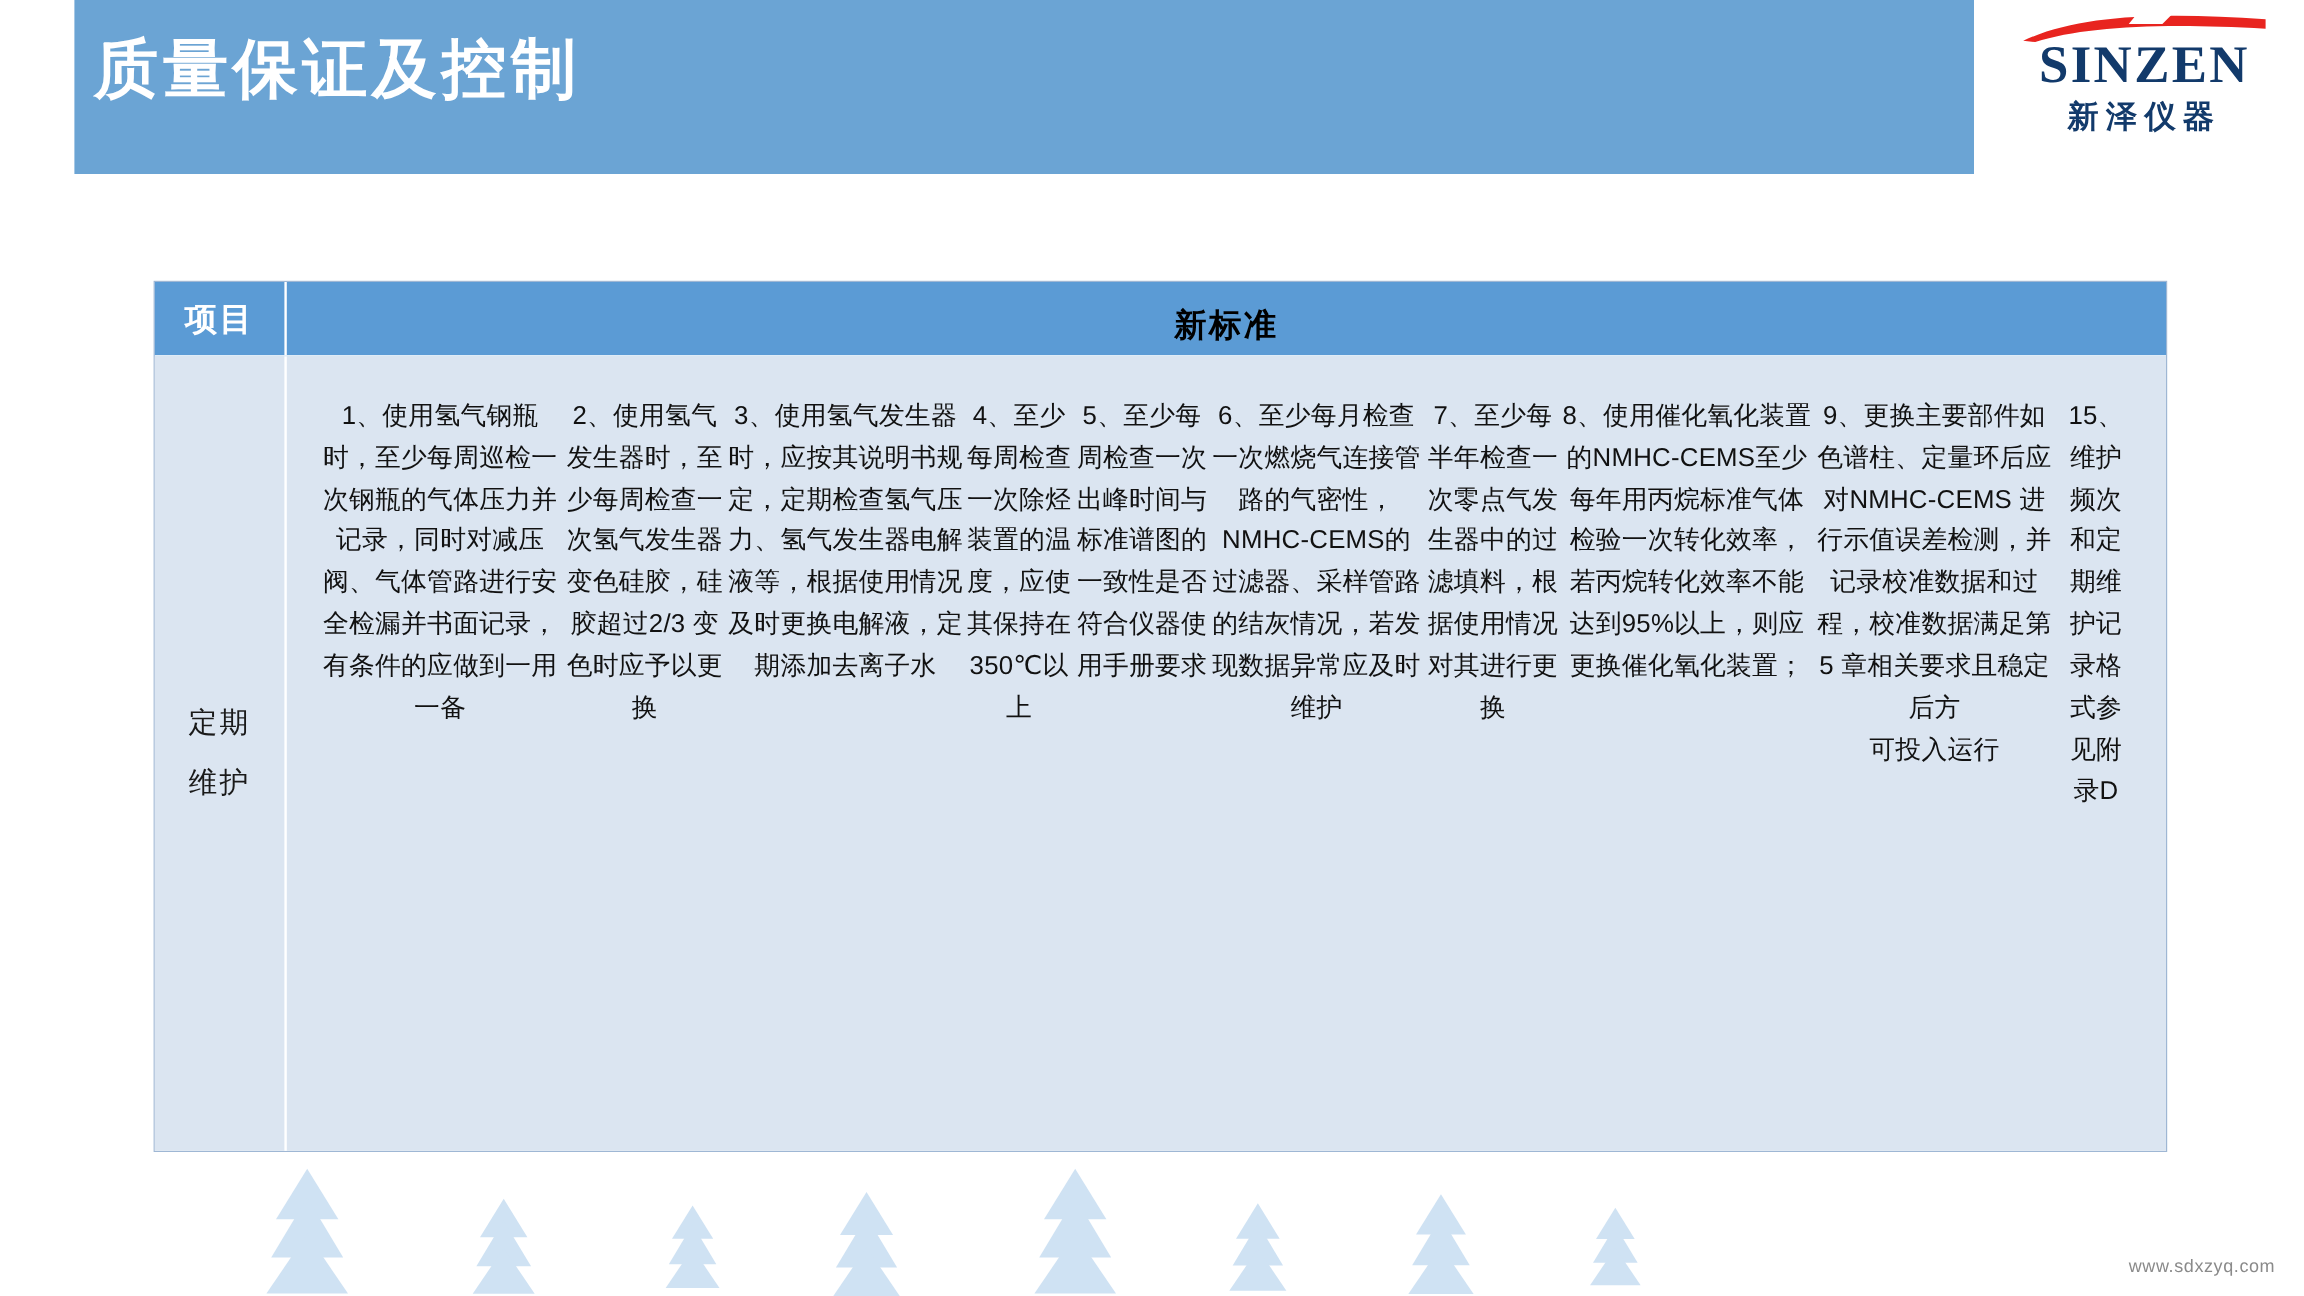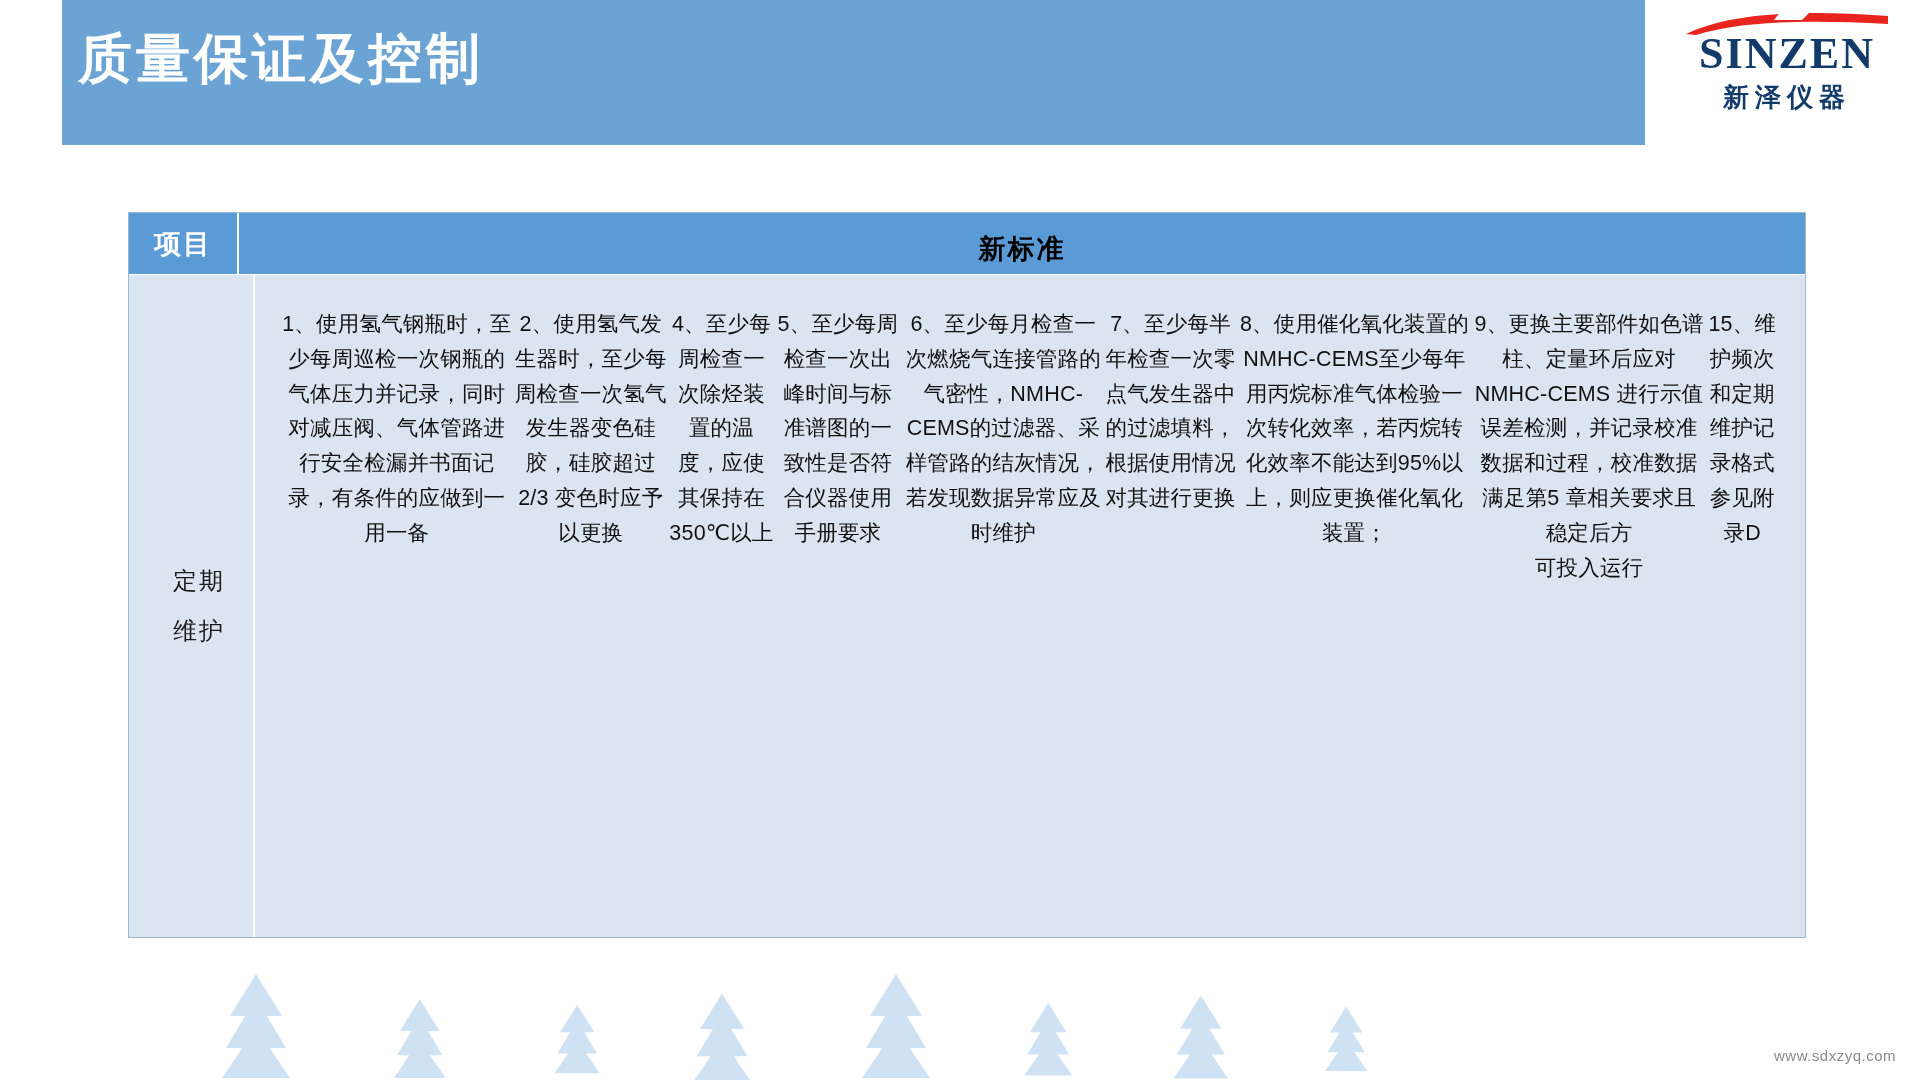--- a/index.html
+++ b/index.html
@@ -76,21 +76,21 @@
     font-size: 26px;
     font-weight: bold;
     letter-spacing: 6px;
     color: #123a6b;
   }
 
   
   .table {
     position: absolute;
     left: 128px;
-    top: 212px;
+    top: 234px;
     width: 1678px;
     border: 1px solid #9fb7d4;
   }
   .thead {
     display: flex;
     height: 62px;
     background: #5b9bd5;
     border-bottom: 1px solid #ffffff;
   }
   .th-item {
@@ -126,21 +126,20 @@
     flex: 0 0 110px;
     display: flex;
     flex-direction: column;
     align-items: center;
     justify-content: center;
     border-right: 2px solid #ffffff;
     color: #1a1a1a;
     font-size: 24px;
     line-height: 2.1;
     letter-spacing: 2px;
-    margin-left: 16px;
   }
   .td-content {
     flex: 1 1 auto;
     padding: 32px 26px 30px 26px;
     display: flex;
     flex-direction: row;
     justify-content: flex-start;
   }
   .rule-line {
     text-align: center;
@@ -196,20 +195,21 @@
       <div class="th-standard">新标准</div>
     </div>
     <div class="tbody">
       <div class="td-item">
         <span>定期</span>
         <span>维护</span>
       </div>
       <div class="td-content">
         <div class="rule-line">1、使用氢气钢瓶时，至少每周巡检一次钢瓶的气体压力并记录，同时对减压阀、气体管路进行安全检漏并书面记录，有条件的应做到一用一备</div>
         <div class="rule-line">2、使用氢气发生器时，至少每周检查一次氢气发生器变色硅胶，硅胶超过2/3 变色时应予以更换</div>
+        <div class="rule-line">3、使用氢气发生器时，应按其说明书规定，定期检查氢气压力、氢气发生器电解液等，根据使用情况及时更换电解液，定期添加去离子水</div>
         <div class="rule-line">4、至少每周检查一次除烃装置的温度，应使其保持在350℃以上</div>
         <div class="rule-line">5、至少每周检查一次出峰时间与标准谱图的一致性是否符合仪器使用手册要求</div>
         <div class="rule-line">6、至少每月检查一次燃烧气连接管路的气密性，NMHC-CEMS的过滤器、采样管路的结灰情况，若发现数据异常应及时维护</div>
         <div class="rule-line">7、至少每半年检查一次零点气发生器中的过滤填料，根据使用情况对其进行更换</div>
         <div class="rule-line">8、使用催化氧化装置的NMHC-CEMS至少每年用丙烷标准气体检验一次转化效率，若丙烷转化效率不能达到95%以上，则应更换催化氧化装置；</div>
         <div class="rule-line">9、更换主要部件如色谱柱、定量环后应对NMHC-CEMS 进行示值误差检测，并记录校准数据和过程，校准数据满足第5 章相关要求且稳定后方
 可投入运行</div>
         <div class="rule-line">15、维护频次和定期维护记录格式参见附录D</div>
       </div>
     </div>

